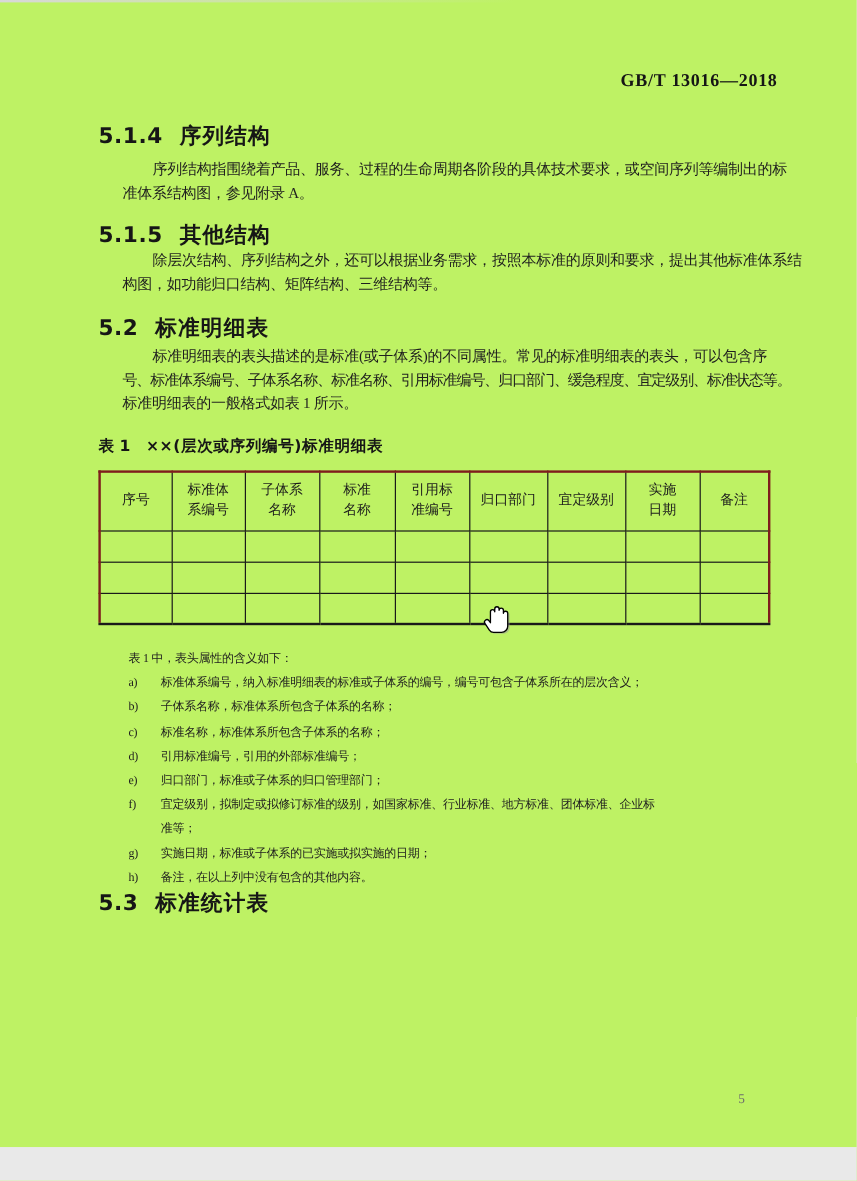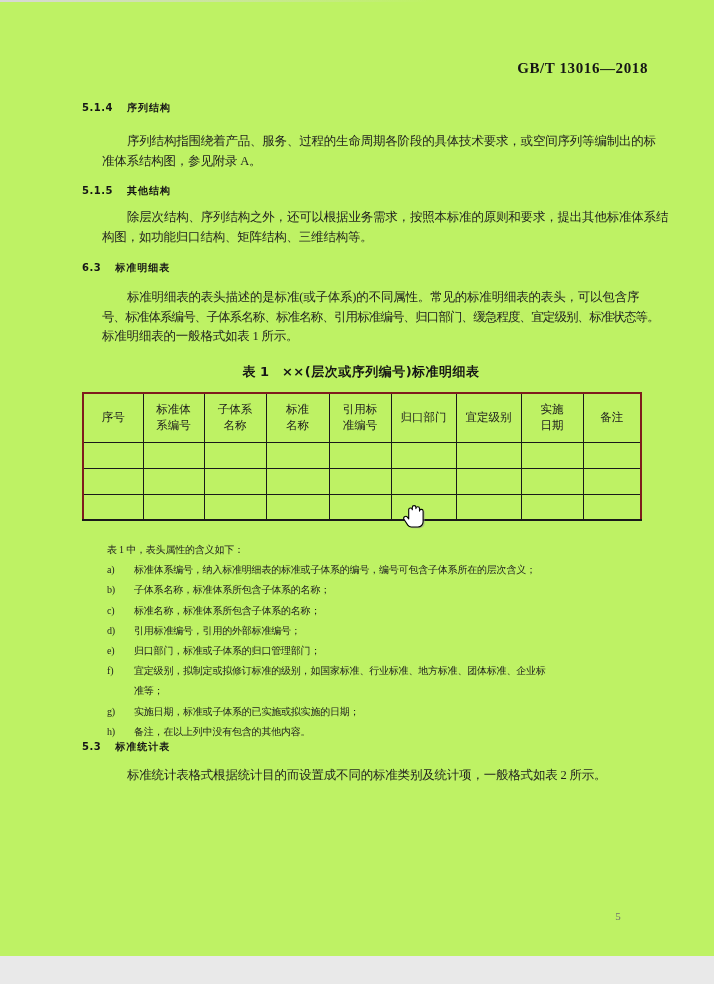--- a/index.html
+++ b/index.html
@@ -13,32 +13,32 @@
     background:linear-gradient(90deg,#d8d8d8,rgba(216,216,216,0)); }
 
   .header-code {
     position:absolute; top:60px; right:66px;
     font-family:"Liberation Serif","DejaVu Serif",serif;
     font-weight:bold; font-size:15px; letter-spacing:0.6px; color:#151515;
   }
 
   .h3 { position:absolute; left:82px;
     font-family:"DejaVu Sans","Liberation Sans",sans-serif;
-    font-weight:bold; font-size:10px; color:#161616; white-space:nowrap; }
+    font-weight:bold; font-size:18px; color:#161616; white-space:nowrap; }
   .h3 .hnum { margin-right:14px; letter-spacing:0.5px; }
   .h3 .htitle { letter-spacing:1px; }
 
   .para { position:absolute; left:82px; width:565px;margin-left:20px; }
   .pl { font-size:12.5px; line-height:19.5px; letter-spacing:-0.2px;
         white-space:nowrap; color:#1e1e1e; }
   .pl.indent { text-indent:25px; }
   .pl.dense { letter-spacing:-0.9px; }
 
   .tcaption { position:absolute; left:82px; width:558px; top:363px;
-    text-align:center; font-family:"DejaVu Sans","Liberation Sans",sans-serif;
+    font-family:"DejaVu Sans","Liberation Sans",sans-serif;
     font-weight:bold; font-size:13px; color:#161616; white-space:nowrap; }
   .tcaption .cap-label { margin-right:13px; }
   .tcaption .cap-title { letter-spacing:0.5px; }
 
   table.t1 { position:absolute; left:82px; top:392px; width:558px;
     border-collapse:collapse; table-layout:fixed;
     border:2px solid #7f1d1d; }
   table.t1 th, table.t1 td { border:1px solid #1a1a1a; }
   table.t1 th {
     height:49px; font-weight:normal; text-align:center; vertical-align:middle;
@@ -79,21 +79,21 @@
 
   <div class="h3" style="top:184px">
     <span class="hnum">5.1.5</span><span class="htitle">其他结构</span>
   </div>
   <div class="para" style="top:208px">
     <div class="pl indent">除层次结构、序列结构之外，还可以根据业务需求，按照本标准的原则和要求，提出其他标准体系结</div>
     <div class="pl">构图，如功能归口结构、矩阵结构、三维结构等。</div>
   </div>
 
   <div class="h3" style="top:261px">
-    <span class="hnum">6.3</span><span class="htitle">标准明细表</span>
+    <span class="hnum">5.2</span><span class="htitle">标准明细表</span>
   </div>
   <div class="para" style="top:288px">
     <div class="pl indent">标准明细表的表头描述的是标准(或子体系)的不同属性。常见的标准明细表的表头，可以包含序</div>
     <div class="pl dense">号、标准体系编号、子体系名称、标准名称、引用标准编号、归口部门、缓急程度、宜定级别、标准状态等。</div>
     <div class="pl">标准明细表的一般格式如表 1 所示。</div>
   </div>
 
   <div class="tcaption">
     <span class="cap-label">表 1</span><span class="cap-title">××(层次或序列编号)标准明细表</span>
   </div>
@@ -174,23 +174,20 @@
     <div class="nl item"><span class="mk">e)</span><span>归口部门，标准或子体系的归口管理部门；</span></div>
     <div class="nl item"><span class="mk">f)</span><span>宜定级别，拟制定或拟修订标准的级别，如国家标准、行业标准、地方标准、团体标准、企业标</span></div>
     <div class="nl cont"><span>准等；</span></div>
     <div class="nl item"><span class="mk">g)</span><span>实施日期，标准或子体系的已实施或拟实施的日期；</span></div>
     <div class="nl item"><span class="mk">h)</span><span>备注，在以上列中没有包含的其他内容。</span></div>
   </div>
 
   <div class="h3" style="top:740px">
     <span class="hnum">5.3</span><span class="htitle">标准统计表</span>
   </div>
-  <div class="para" style="top:766px">
-    <div class="pl indent">标准统计表格式根据统计目的而设置成不同的标准类别及统计项，一般格式如表 2 所示。</div>
-  </div>
 
   <div class="page-num">5</div>
 
   <svg class="cursor" viewBox="0 0 26 30">
     <path d="M10.3 28 C8.9 28 7.6 27.3 6.8 26.1 L3.1 20.5 C2.5 19.6 2.7 18.4 3.5 17.8 C4.4 17.1 5.7 17.3 6.4 18.2 L7.7 19.9 L7.7 10.8 C7.7 9.8 8.5 9 9.5 9 C10.5 9 11.3 9.8 11.3 10.8 L11.3 8.4 C11.3 7.4 12.1 6.6 13.1 6.6 C14.1 6.6 14.9 7.4 14.9 8.4 L14.9 9.6 C14.9 8.6 15.7 7.8 16.7 7.8 C17.7 7.8 18.5 8.6 18.5 9.6 L18.5 12.1 C18.5 11.2 19.3 10.4 20.3 10.4 C21.3 10.4 22.1 11.2 22.1 12.1 L22.1 22.8 C22.1 25.7 19.8 28 16.9 28 Z" transform="translate(1.6,1.2)" fill="#9a9a9a" opacity="0.55"></path>
     <path d="M10.3 28 C8.9 28 7.6 27.3 6.8 26.1 L3.1 20.5 C2.5 19.6 2.7 18.4 3.5 17.8 C4.4 17.1 5.7 17.3 6.4 18.2 L7.7 19.9 L7.7 10.8 C7.7 9.8 8.5 9 9.5 9 C10.5 9 11.3 9.8 11.3 10.8 L11.3 8.4 C11.3 7.4 12.1 6.6 13.1 6.6 C14.1 6.6 14.9 7.4 14.9 8.4 L14.9 9.6 C14.9 8.6 15.7 7.8 16.7 7.8 C17.7 7.8 18.5 8.6 18.5 9.6 L18.5 12.1 C18.5 11.2 19.3 10.4 20.3 10.4 C21.3 10.4 22.1 11.2 22.1 12.1 L22.1 22.8 C22.1 25.7 19.8 28 16.9 28 Z" fill="#ffffff" stroke="#000000" stroke-width="1.1" stroke-linejoin="round"></path>
   </svg>
 </div>
 
 </body></html>

